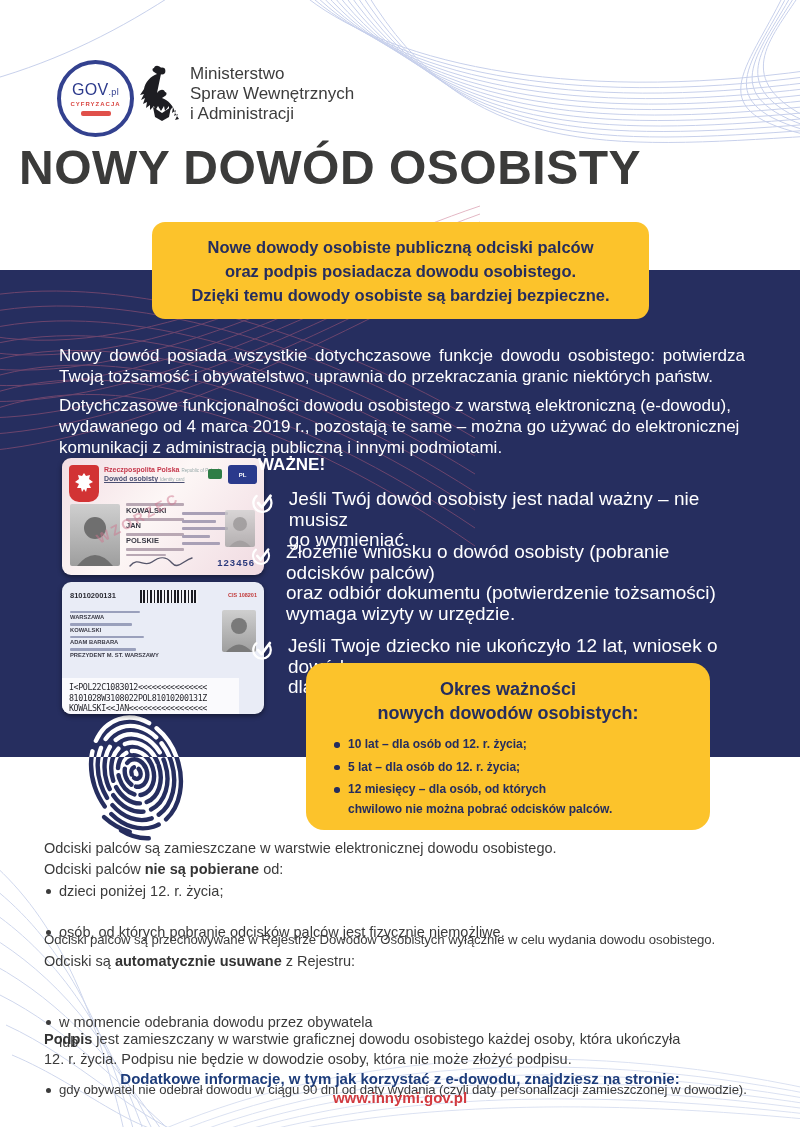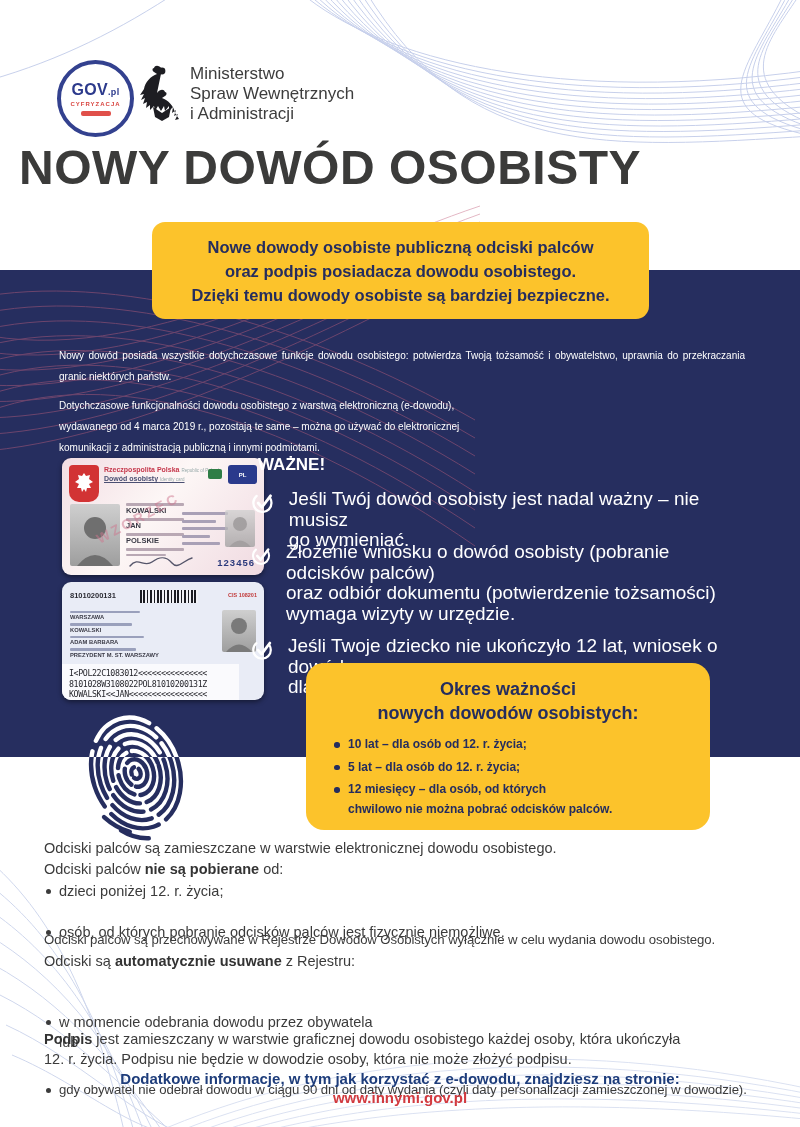--- a/index.html
+++ b/index.html
@@ -7,46 +7,46 @@
   .page{position:relative;width:800px;height:1127px;background:#ffffff;overflow:hidden;
         font-family:"Liberation Sans",sans-serif;color:#3b3b3b;}
   svg{display:block;}
   .decor{position:absolute;left:0;top:0;pointer-events:none;}
   .pre{white-space:pre-line;}
 
   
   .gov-logo{position:absolute;left:57px;top:60px;width:77px;height:77px;border:4px solid #33418f;
             border-radius:50%;background:#fff;display:flex;flex-direction:column;align-items:center;
             justify-content:center;box-sizing:border-box;z-index:5;}
-  .gov-logo .gname{font-weight:bold;color:#2c3a8c;font-size:16px;letter-spacing:.3px;line-height:16px;}
+  .gov-logo .gname{font-weight:normal;color:#2c3a8c;font-size:16px;letter-spacing:.3px;line-height:16px;}
   .gov-logo .gname small{font-size:9px;}
   .gov-logo .gsub{color:#d8433e;font-size:6px;font-weight:bold;letter-spacing:1px;margin-top:1px;}
   .gov-logo .gbar{width:30px;height:5px;background:#e0504a;border-radius:2px;margin-top:4px;}
   .eagle{position:absolute;left:139px;top:63px;z-index:5;}
   .ministry{position:absolute;left:190px;top:64px;font-size:17px;line-height:20px;color:#3d3d3d;z-index:5;}
 
   .title{position:absolute;left:0;top:140px;width:660px;text-align:center;font-size:48px;
          font-weight:bold;color:#3b3b3a;letter-spacing:.5px;z-index:5;}
 
   
   .navy-band{position:absolute;left:0;top:270px;width:800px;height:487px;background:#262e5f;z-index:1;}
 
   .intro-box{position:absolute;left:152px;top:222px;width:497px;height:97px;background:#fcc32b;
              border-radius:13px;z-index:4;display:flex;align-items:center;justify-content:center;
              text-align:center;color:#252d5e;font-weight:bold;font-size:16.5px;line-height:24px;}
 
-  .npara{position:absolute;left:59px;width:686px;color:#ffffff;font-size:10px;line-height:21px;z-index:3;}
+  .npara{position:absolute;left:59px;width:686px;color:#ffffff;font-size:17px;line-height:21px;z-index:3;}
   .npara.p1{top:345px;text-align:justify;}
   .npara.p2{top:395px;}
 
   
   .card{position:absolute;left:62px;width:177px;border-radius:9px;z-index:3;
         box-shadow:0 2px 5px rgba(0,0,0,.45);overflow:hidden;padding-left:25px;}
   .card.front{top:458px;height:117px;background:linear-gradient(130deg,#f2dde3,#fdf7f6 45%,#f0dae1);}
-  .card.back{top:582px;height:118px;background:#e9ecf6;}
+  .card.back{top:582px;height:132px;background:#e9ecf6;}
   .shield{position:absolute;left:7px;top:7px;width:30px;height:37px;background:#d23334;border-radius:4px 4px 10px 10px;
           display:flex;align-items:center;justify-content:center;}
   .cf-head{position:absolute;left:42px;top:8px;line-height:8px;}
   .cf-country{color:#c5374b;font-size:7px;font-weight:bold;}
   .cf-country small{color:#9aa;font-size:4.5px;font-weight:normal;}
   .cf-doc{color:#4a4f72;font-size:7px;font-weight:bold;text-decoration:underline;}
   .cf-doc small{color:#9aa;font-size:4.5px;font-weight:normal;text-decoration:none;}
   .euflag{position:absolute;right:7px;top:7px;width:29px;height:19px;background:#2a3a8c;border-radius:3px;
           color:#fff;font-size:6px;display:flex;align-items:center;justify-content:center;font-weight:bold;}
   .chip{position:absolute;right:42px;top:11px;width:14px;height:10px;background:#2f7d46;border-radius:2px;}

